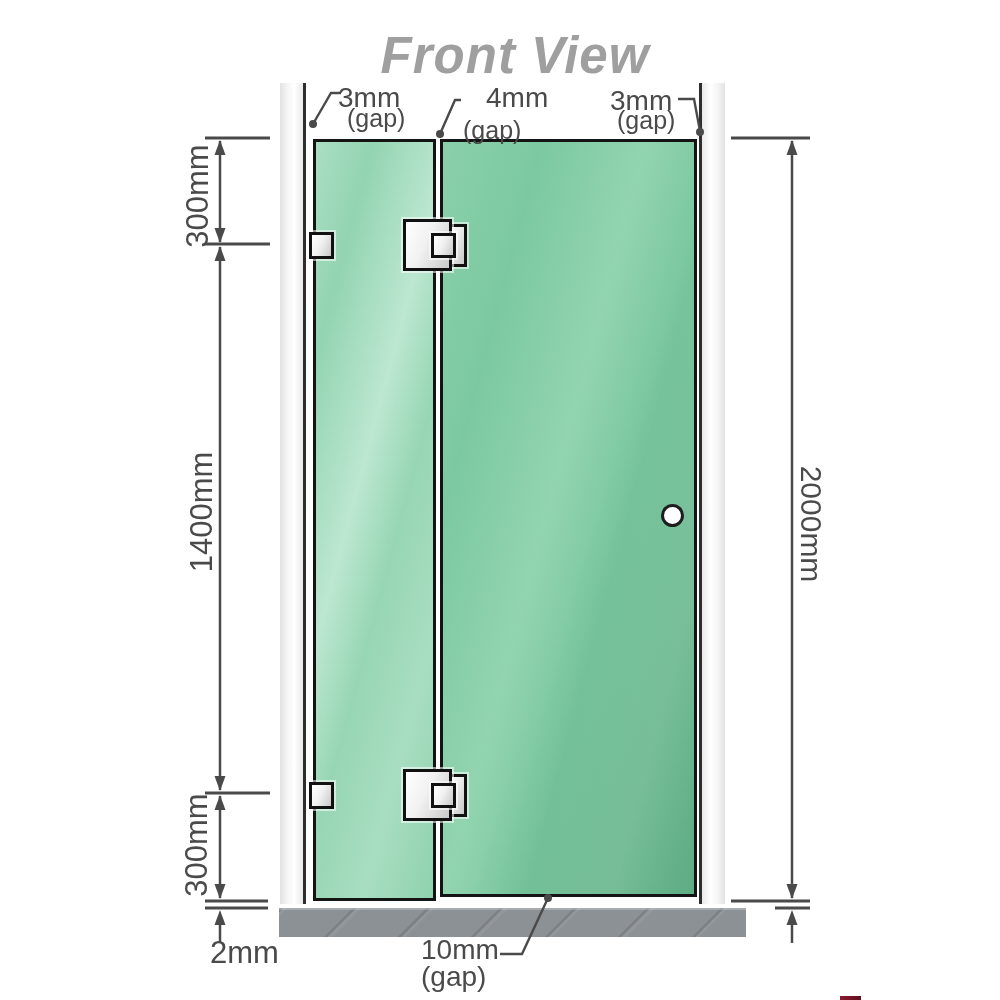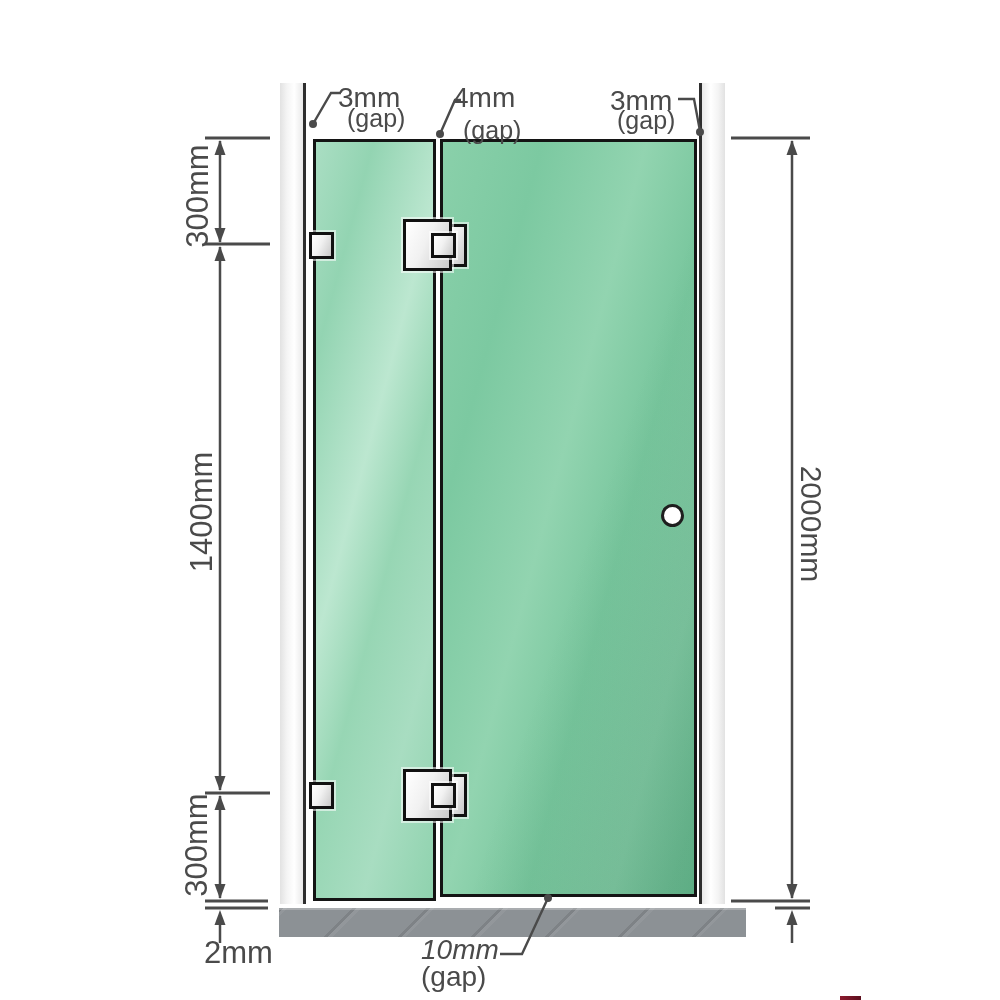--- a/index.html
+++ b/index.html
@@ -59,31 +59,32 @@
   #bracket-top{left:309px;top:232px;}
   #bracket-bottom{left:309px;top:782px;}
   
   #dims{left:0;top:0;width:1000px;height:1000px;}
   
   .lbl{line-height:1;white-space:nowrap;}
   .gap-val{font-size:28px;}
   .gap-note{font-size:25px;}
   .rot{transform:translate(-50%,-50%) rotate(-90deg);font-size:31px;}
   .rot-cw{transform:translate(-50%,-50%) rotate(90deg);font-size:30px;}
-  #lbl-2mm{left:204px;top:937px;font-size:31px;}
-  #lbl-10mm .gap-val{position:absolute;left:421px;top:936px;font-style:italic;}
+  #lbl-2mm{left:210px;top:937px;font-size:31px;}
+  #lbl-10mm .gap-val{position:absolute;left:421px;top:936px;}
   #lbl-10mm .gap-note{position:absolute;left:421px;top:963px;font-size:28px;}
   #watermark{left:840px;top:996px;width:21px;height:4px;
     background:linear-gradient(to right,#8c1b2e,#5c0f1e);}
 </style>
 </head>
 <body>
 
 <div id="canvas">
 
+  <div id="title" class="abs lbl">Front View</div>
 
   <div id="wall-left" class="abs wall"></div>
   <div id="wall-right" class="abs wall"></div>
 
   <div id="panel-fixed" class="abs glass"></div>
   <div id="panel-door" class="abs glass"></div>
   <div id="handle" class="abs"></div>
 
   <div id="floor" class="abs"></div>
 
@@ -140,21 +141,21 @@
       <circle cx="313" cy="124" r="4"></circle>
       <circle cx="440" cy="134" r="4"></circle>
       <circle cx="700" cy="132" r="4"></circle>
       <circle cx="548" cy="898" r="4"></circle>
     </g>
   </svg>
 
   <div class="abs lbl gap-val" style="left:338px;top:84px;">3mm</div>
   <div class="abs lbl gap-note" style="left:347px;top:106px;">(gap)</div>
 
-  <div class="abs lbl gap-val" style="left:453px;top:84px;">4mm</div>
+  <div class="abs lbl gap-val" style="left:486px;top:84px;">4mm</div>
   <div class="abs lbl gap-note" style="left:463px;top:118px;">(gap)</div>
 
   <div class="abs lbl gap-val" style="left:610px;top:87px;">3mm</div>
   <div class="abs lbl gap-note" style="left:617px;top:108px;">(gap)</div>
 
   <div class="abs lbl rot" style="left:197px;top:196px;">300mm</div>
   <div class="abs lbl rot" style="left:201px;top:512px;">1400mm</div>
   <div class="abs lbl rot" style="left:196px;top:845px;">300mm</div>
   <div class="abs lbl rot-cw" style="left:811px;top:524px;">2000mm</div>
 

